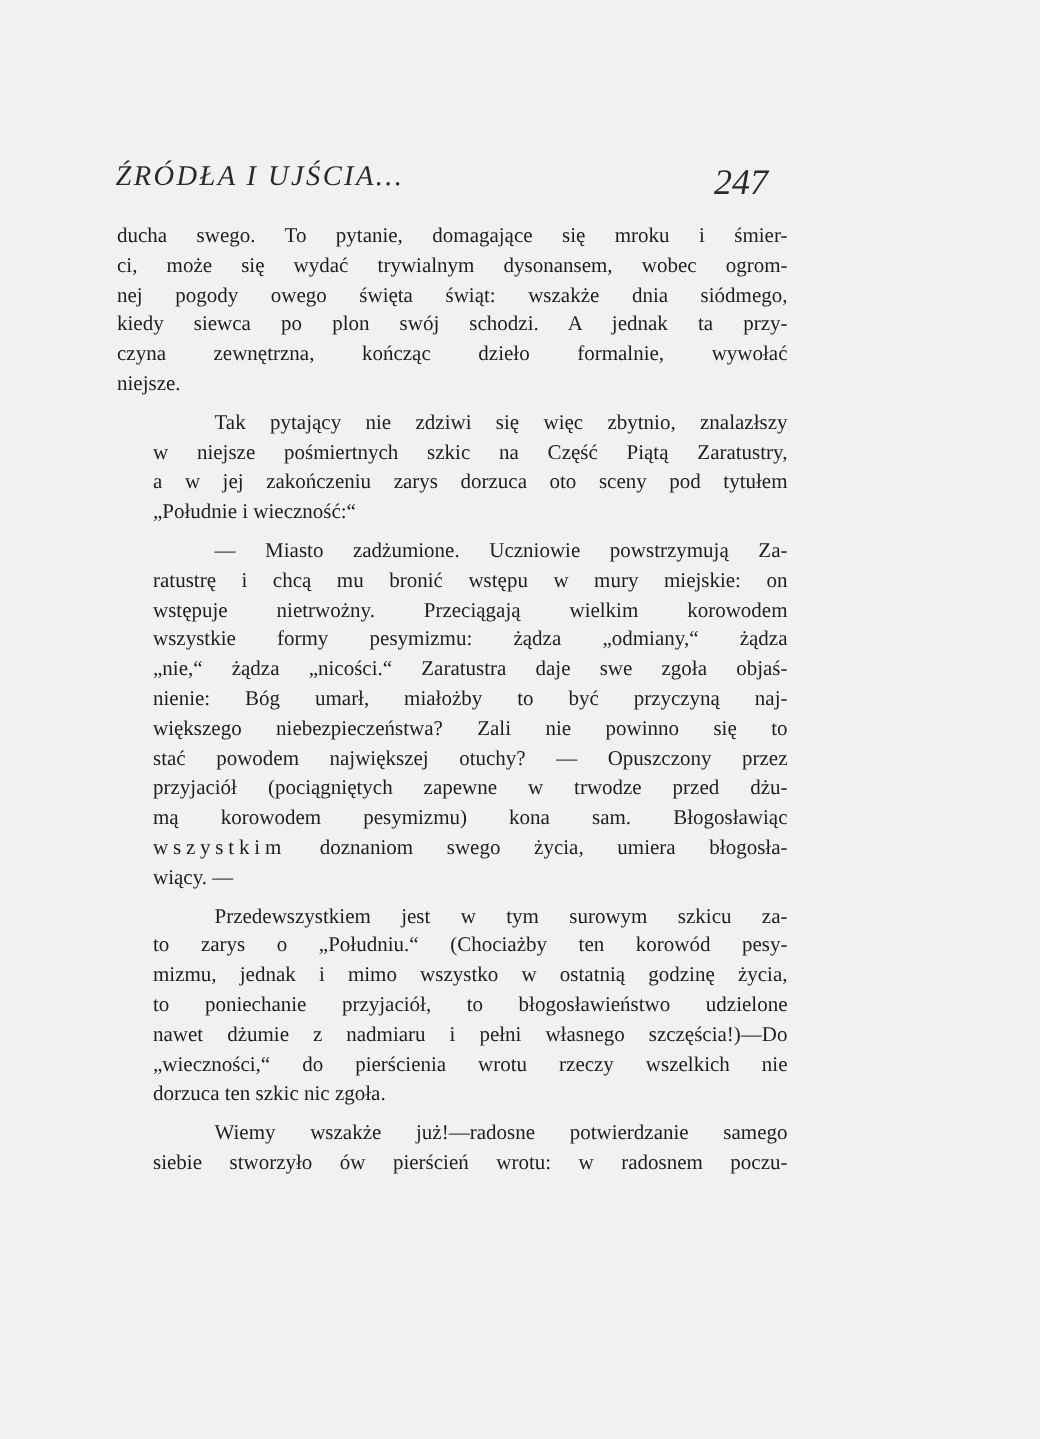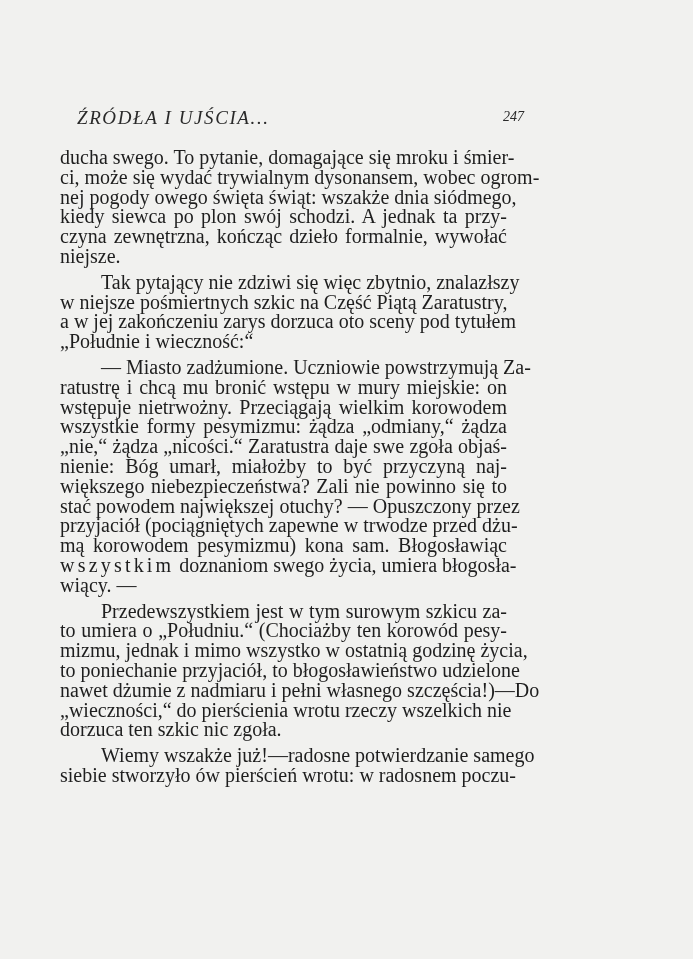--- a/index.html
+++ b/index.html
@@ -13,29 +13,29 @@
   .page { position: absolute; left: 0; top: 0; width: 693px; height: 959px; }
   .running-head {
     position: absolute; left: 77px; top: 107px; width: 447px; height: 24px;
   }
   .running-title {
     position: absolute; left: 0; top: 0;
     font-style: italic; font-size: 19px; letter-spacing: 1.6px;
     color: #2a2a2a;
   }
   .page-number {
-    position: absolute; right: 0; top: 2px;
-    font-style: italic; font-size: 14px; color: #2a2a2a;
+    position: absolute; right: 12px; top: 2px;
+    font-style: italic; font-size: 24px; color: #2a2a2a;
   }
   .body-text {
-    position: absolute; left: 60px; top: 148px; width: 447px;
-    font-size: 20px; line-height: 19.8px; font-family: Liberation Serif, serif;
+    position: absolute; left: 78px; top: 148px; width: 447px;
+    font-size: 14px; line-height: 19.8px; font-family: Liberation Serif, serif;
   }
   .para { margin: 0; }
-  .para + .para { margin-top: 6px; }
+  .para + .para { margin-top: 6px; margin-left: 24px; }
   .line {
     display: block; height: 19.8px; white-space: nowrap;
     text-align: justify; text-align-last: justify;
   }
   .line.last { text-align-last: left; }
   .line.indent { padding-left: 41px; }
   .spaced { letter-spacing: 3.2px; }
 </style>
 </head>
 <body>
@@ -70,21 +70,21 @@
         <span class="line">nienie: Bóg umarł, miałożby to być przyczyną naj-</span>
         <span class="line">większego niebezpieczeństwa?  Zali nie powinno się to</span>
         <span class="line">stać powodem największej otuchy? — Opuszczony przez</span>
         <span class="line">przyjaciół (pociągniętych zapewne w trwodze przed dżu-</span>
         <span class="line">mą korowodem pesymizmu) kona sam.  Błogosławiąc</span>
         <span class="line"><span class="spaced">wszystkim</span> doznaniom swego życia, umiera błogosła-</span>
         <span class="line last">wiący. —</span>
       </div>
       <div class="para">
         <span class="line indent">Przedewszystkiem jest w tym surowym szkicu za-</span>
-        <span class="line">to umiera o „Południu.“  (Chociażby ten korowód pesy-</span>
+        <span class="line">to zarys o „Południu.“  (Chociażby ten korowód pesy-</span>
         <span class="line">mizmu, jednak i mimo wszystko w ostatnią godzinę życia,</span>
         <span class="line">to poniechanie przyjaciół, to błogosławieństwo udzielone</span>
         <span class="line">nawet dżumie z nadmiaru i pełni własnego szczęścia!)—Do</span>
         <span class="line">„wieczności,“ do pierścienia wrotu rzeczy wszelkich nie</span>
         <span class="line last">dorzuca ten szkic nic zgoła.</span>
       </div>
       <div class="para">
         <span class="line indent">Wiemy wszakże już!—radosne potwierdzanie samego</span>
         <span class="line">siebie stworzyło ów pierścień wrotu: w radosnem poczu-</span>
       </div>

